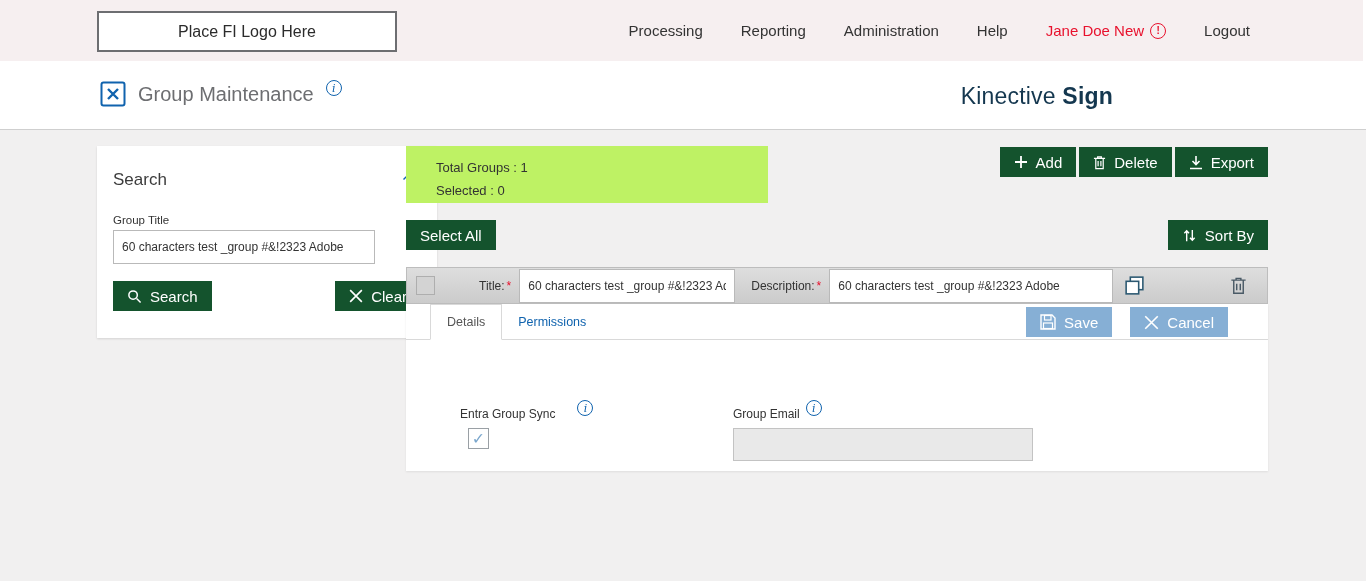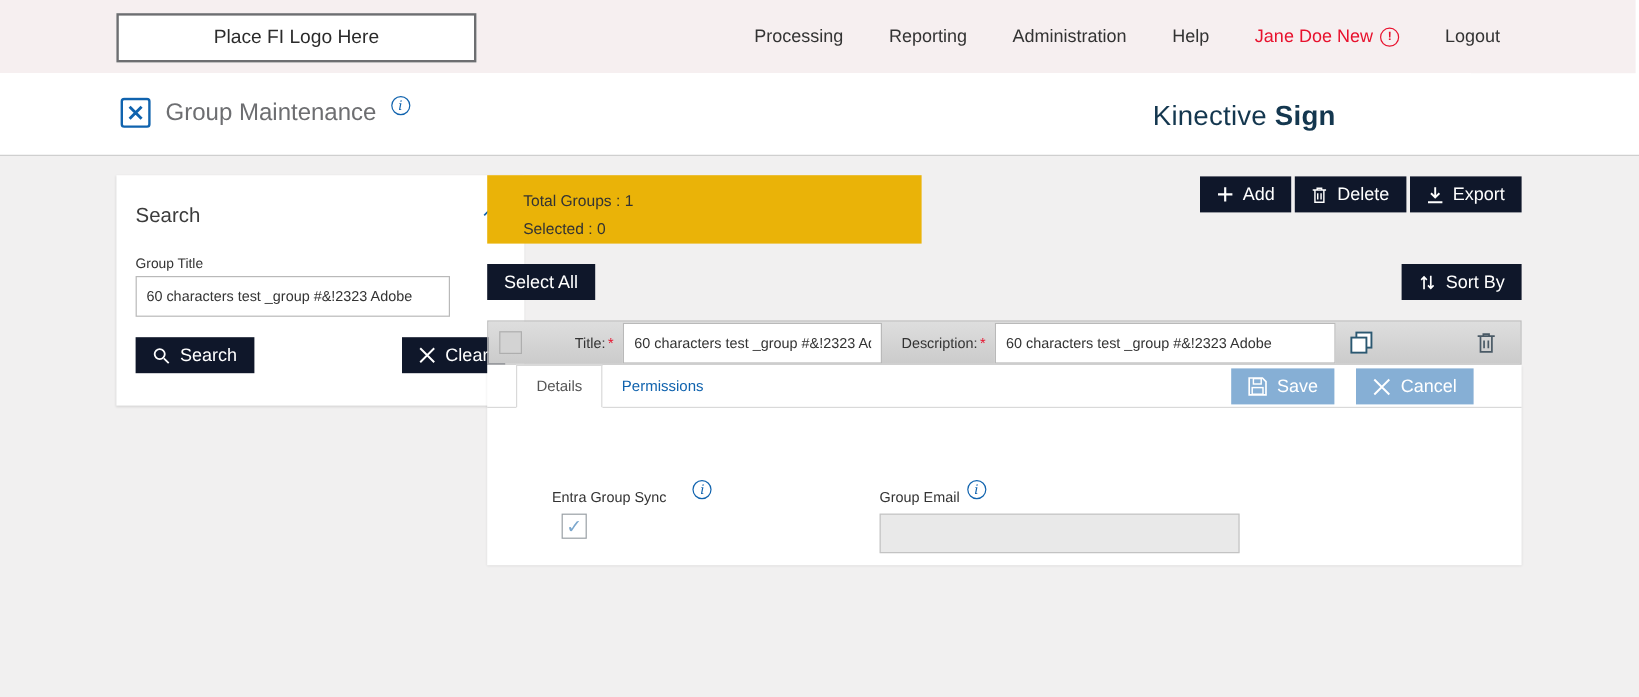--- a/index.html
+++ b/index.html
@@ -26,25 +26,25 @@
   .main { position:absolute; left:0; top:129px; width:1366px; height:452px; background:#f1f0f0; border-top:1px solid #cfcfcf; }
 
   
   .search-card { position:absolute; left:97px; top:16px; width:340px; height:192px; background:#fff; box-shadow:0 1px 2px rgba(0,0,0,.12); padding:16px; }
   .search-head { display:flex; justify-content:space-between; align-items:flex-start; }
   .search-title { font-size:17px; color:#3c3c3c; margin-top:8px; }
   .field-label { font-size:11.5px; color:#333; margin-top:24px; margin-bottom:4px; }
   .text-input { width:262px; height:30px; border:1px solid #b9b9b9; background:#fff; font-size:12px; color:#333; padding:16px 8px; font-family:"Liberation Sans", sans-serif; }
   .search-btn-row { display:flex; justify-content:space-between; margin-top:17px; }
 
-  .btn-blue { background:#0f172a; color:#fff; border:none; height:30px; display:inline-flex; align-items:center; justify-content:center; gap:8px; font-size:15px; padding:0 14px; cursor:pointer; font-family:"Liberation Sans", sans-serif; }
+  .btn-blue { background:#14532d; color:#fff; border:none; height:30px; display:inline-flex; align-items:center; justify-content:center; gap:8px; font-size:15px; padding:0 14px; cursor:pointer; font-family:"Liberation Sans", sans-serif; }
   .btn-light { background:#86afd5; }
 
   
-  .summary-card { position:absolute; left:406px; top:16px; width:362px; height:57px; background:#eab308; padding:10px 0 0 30px; font-size:13px; color:#333; line-height:23px; }
+  .summary-card { position:absolute; left:406px; top:16px; width:362px; height:57px; background:#bef264; padding:10px 0 0 30px; font-size:13px; color:#333; line-height:23px; }
   .top-actions { position:absolute; right:98px; top:17px; display:flex; gap:3px; }
   .select-all { position:absolute; left:406px; top:90px; }
   .sort-by { position:absolute; right:98px; top:90px; }
 
   
   .group-row { position:absolute; left:406px; top:137px; width:862px; height:37px; background:linear-gradient(#dedede,#cbcbcb); border:1px solid #bdbdbd; display:flex; align-items:center; }
   .row-checkbox { width:19px; height:19px; background:#d3d3d3; border:1px solid #aeaeae; margin-left:9px; cursor:pointer; }
   .row-label { font-size:12px; color:#333; margin-left:44px; white-space:nowrap; }
   .req { color:#e8112d; font-size:12px; margin-left:2px; }
   .row-input-title { width:216px; height:25px; margin-left:8px; }

